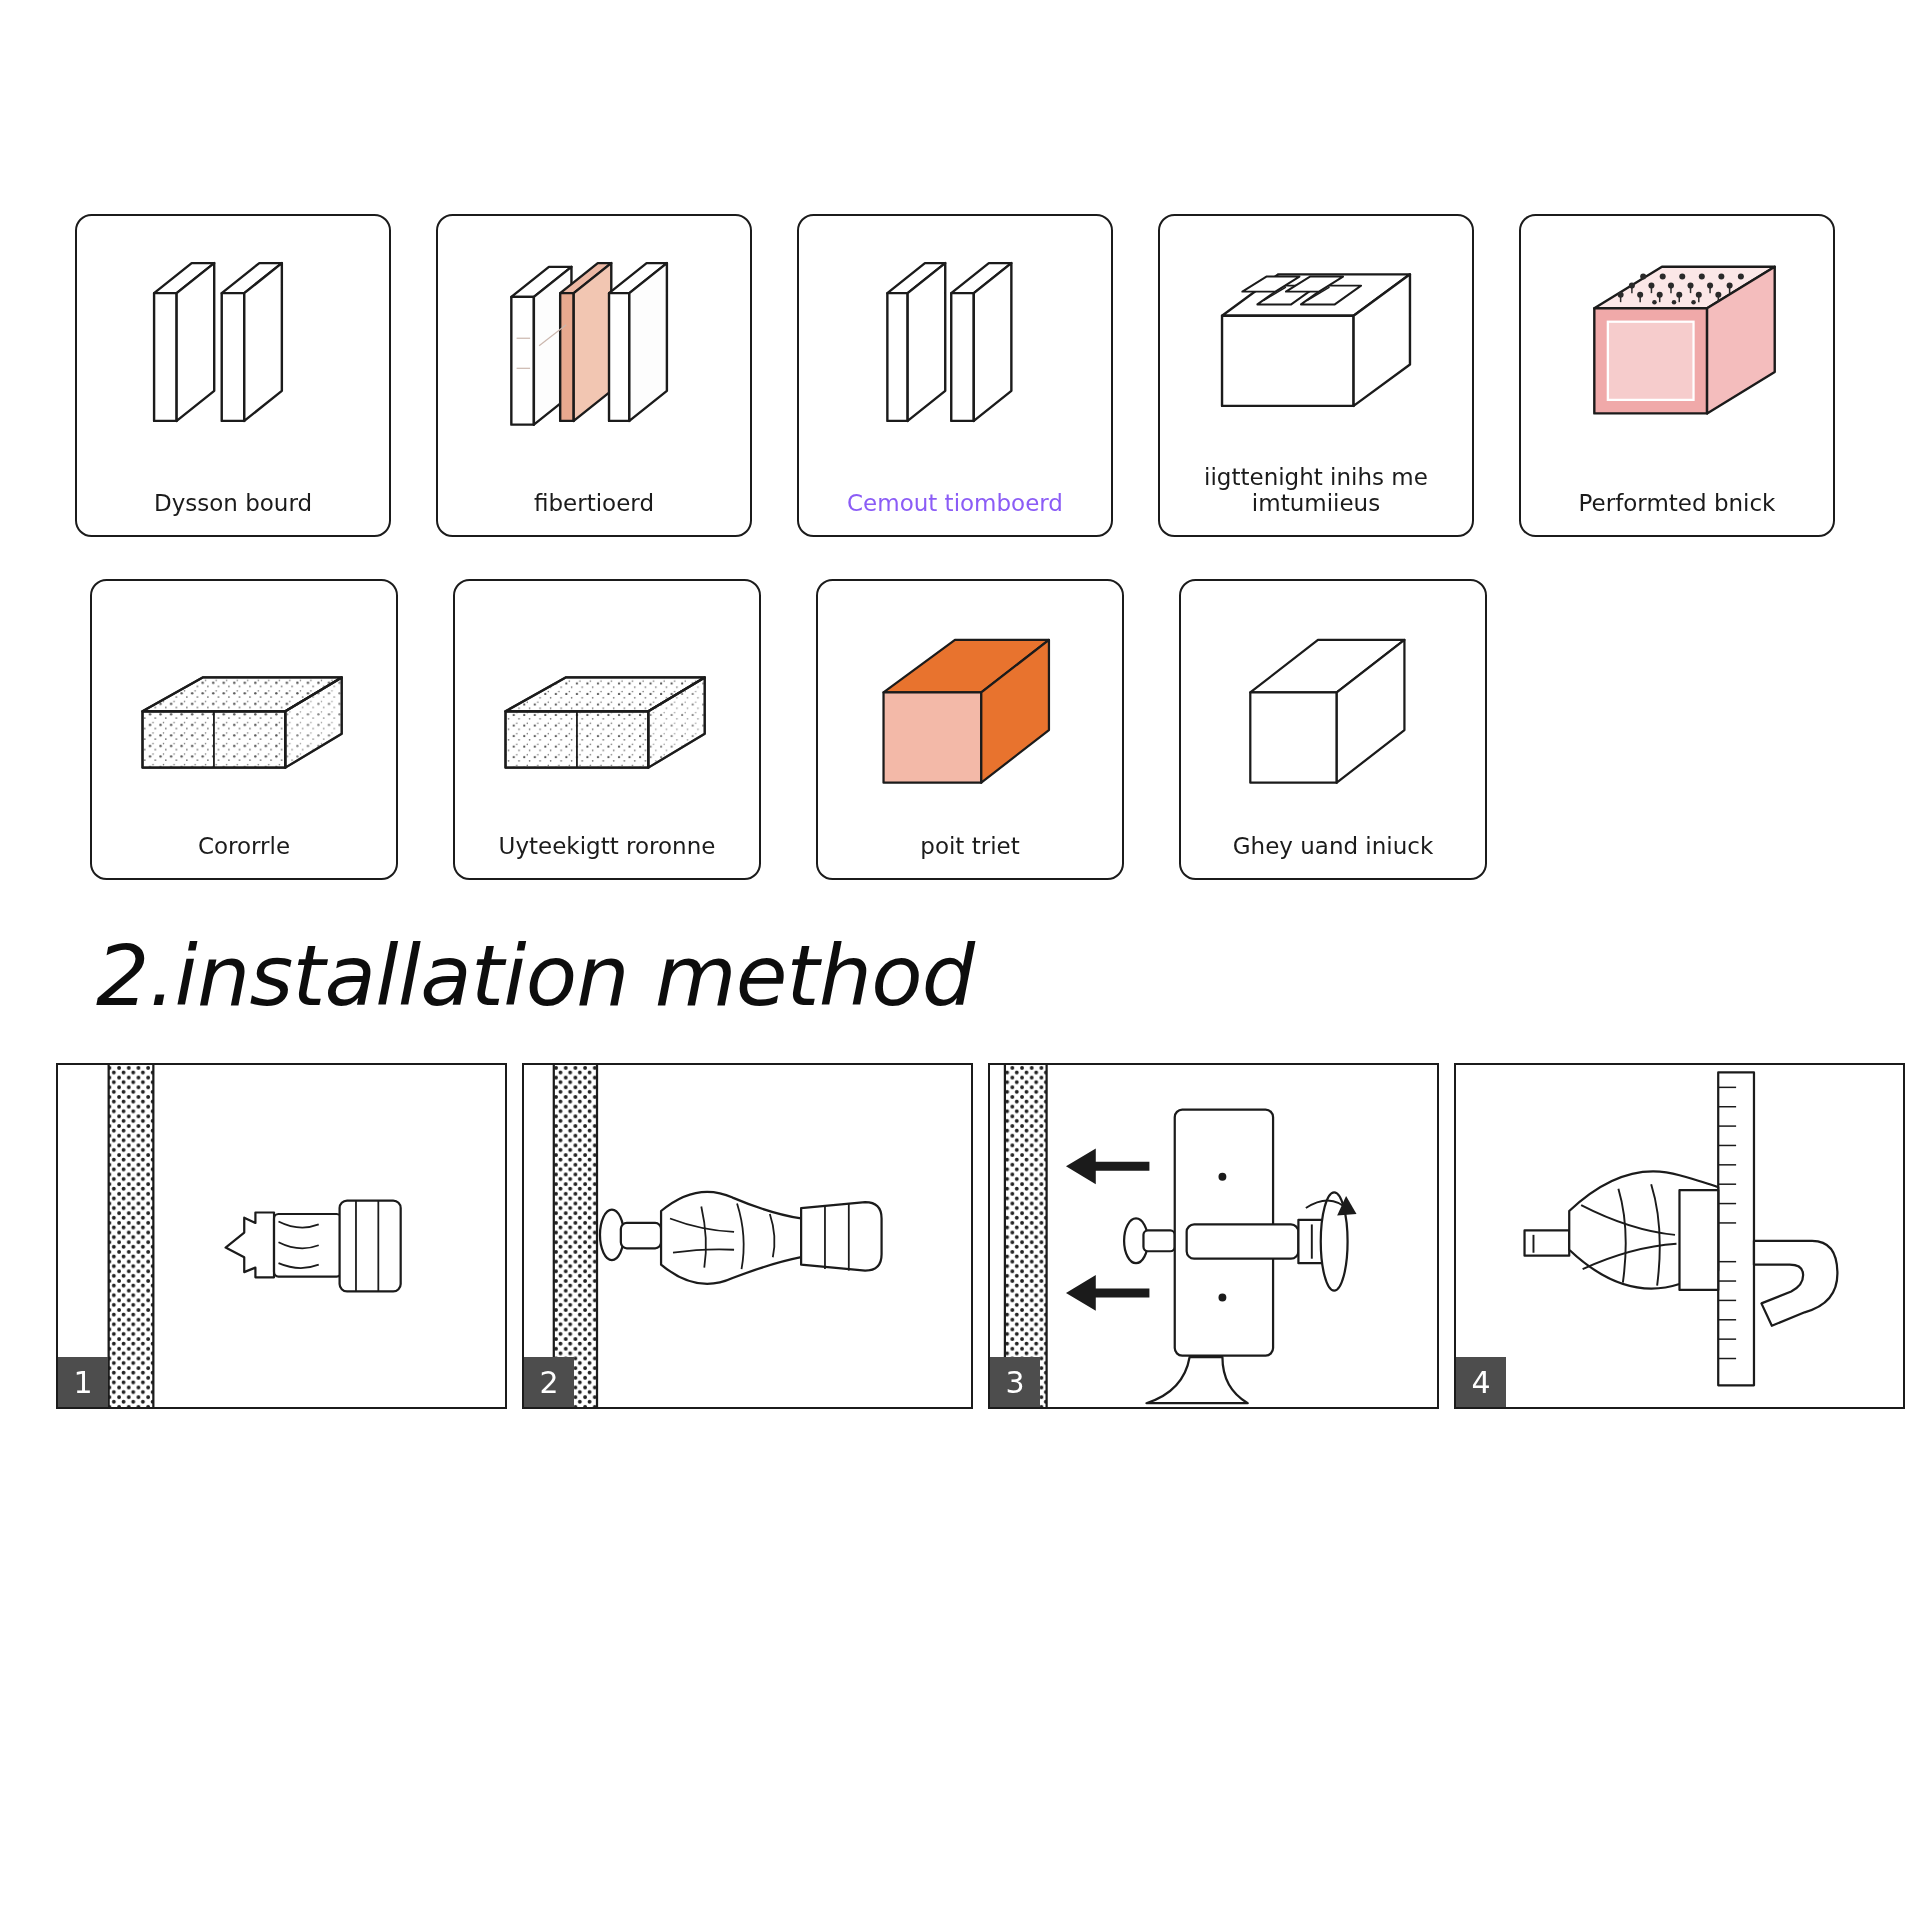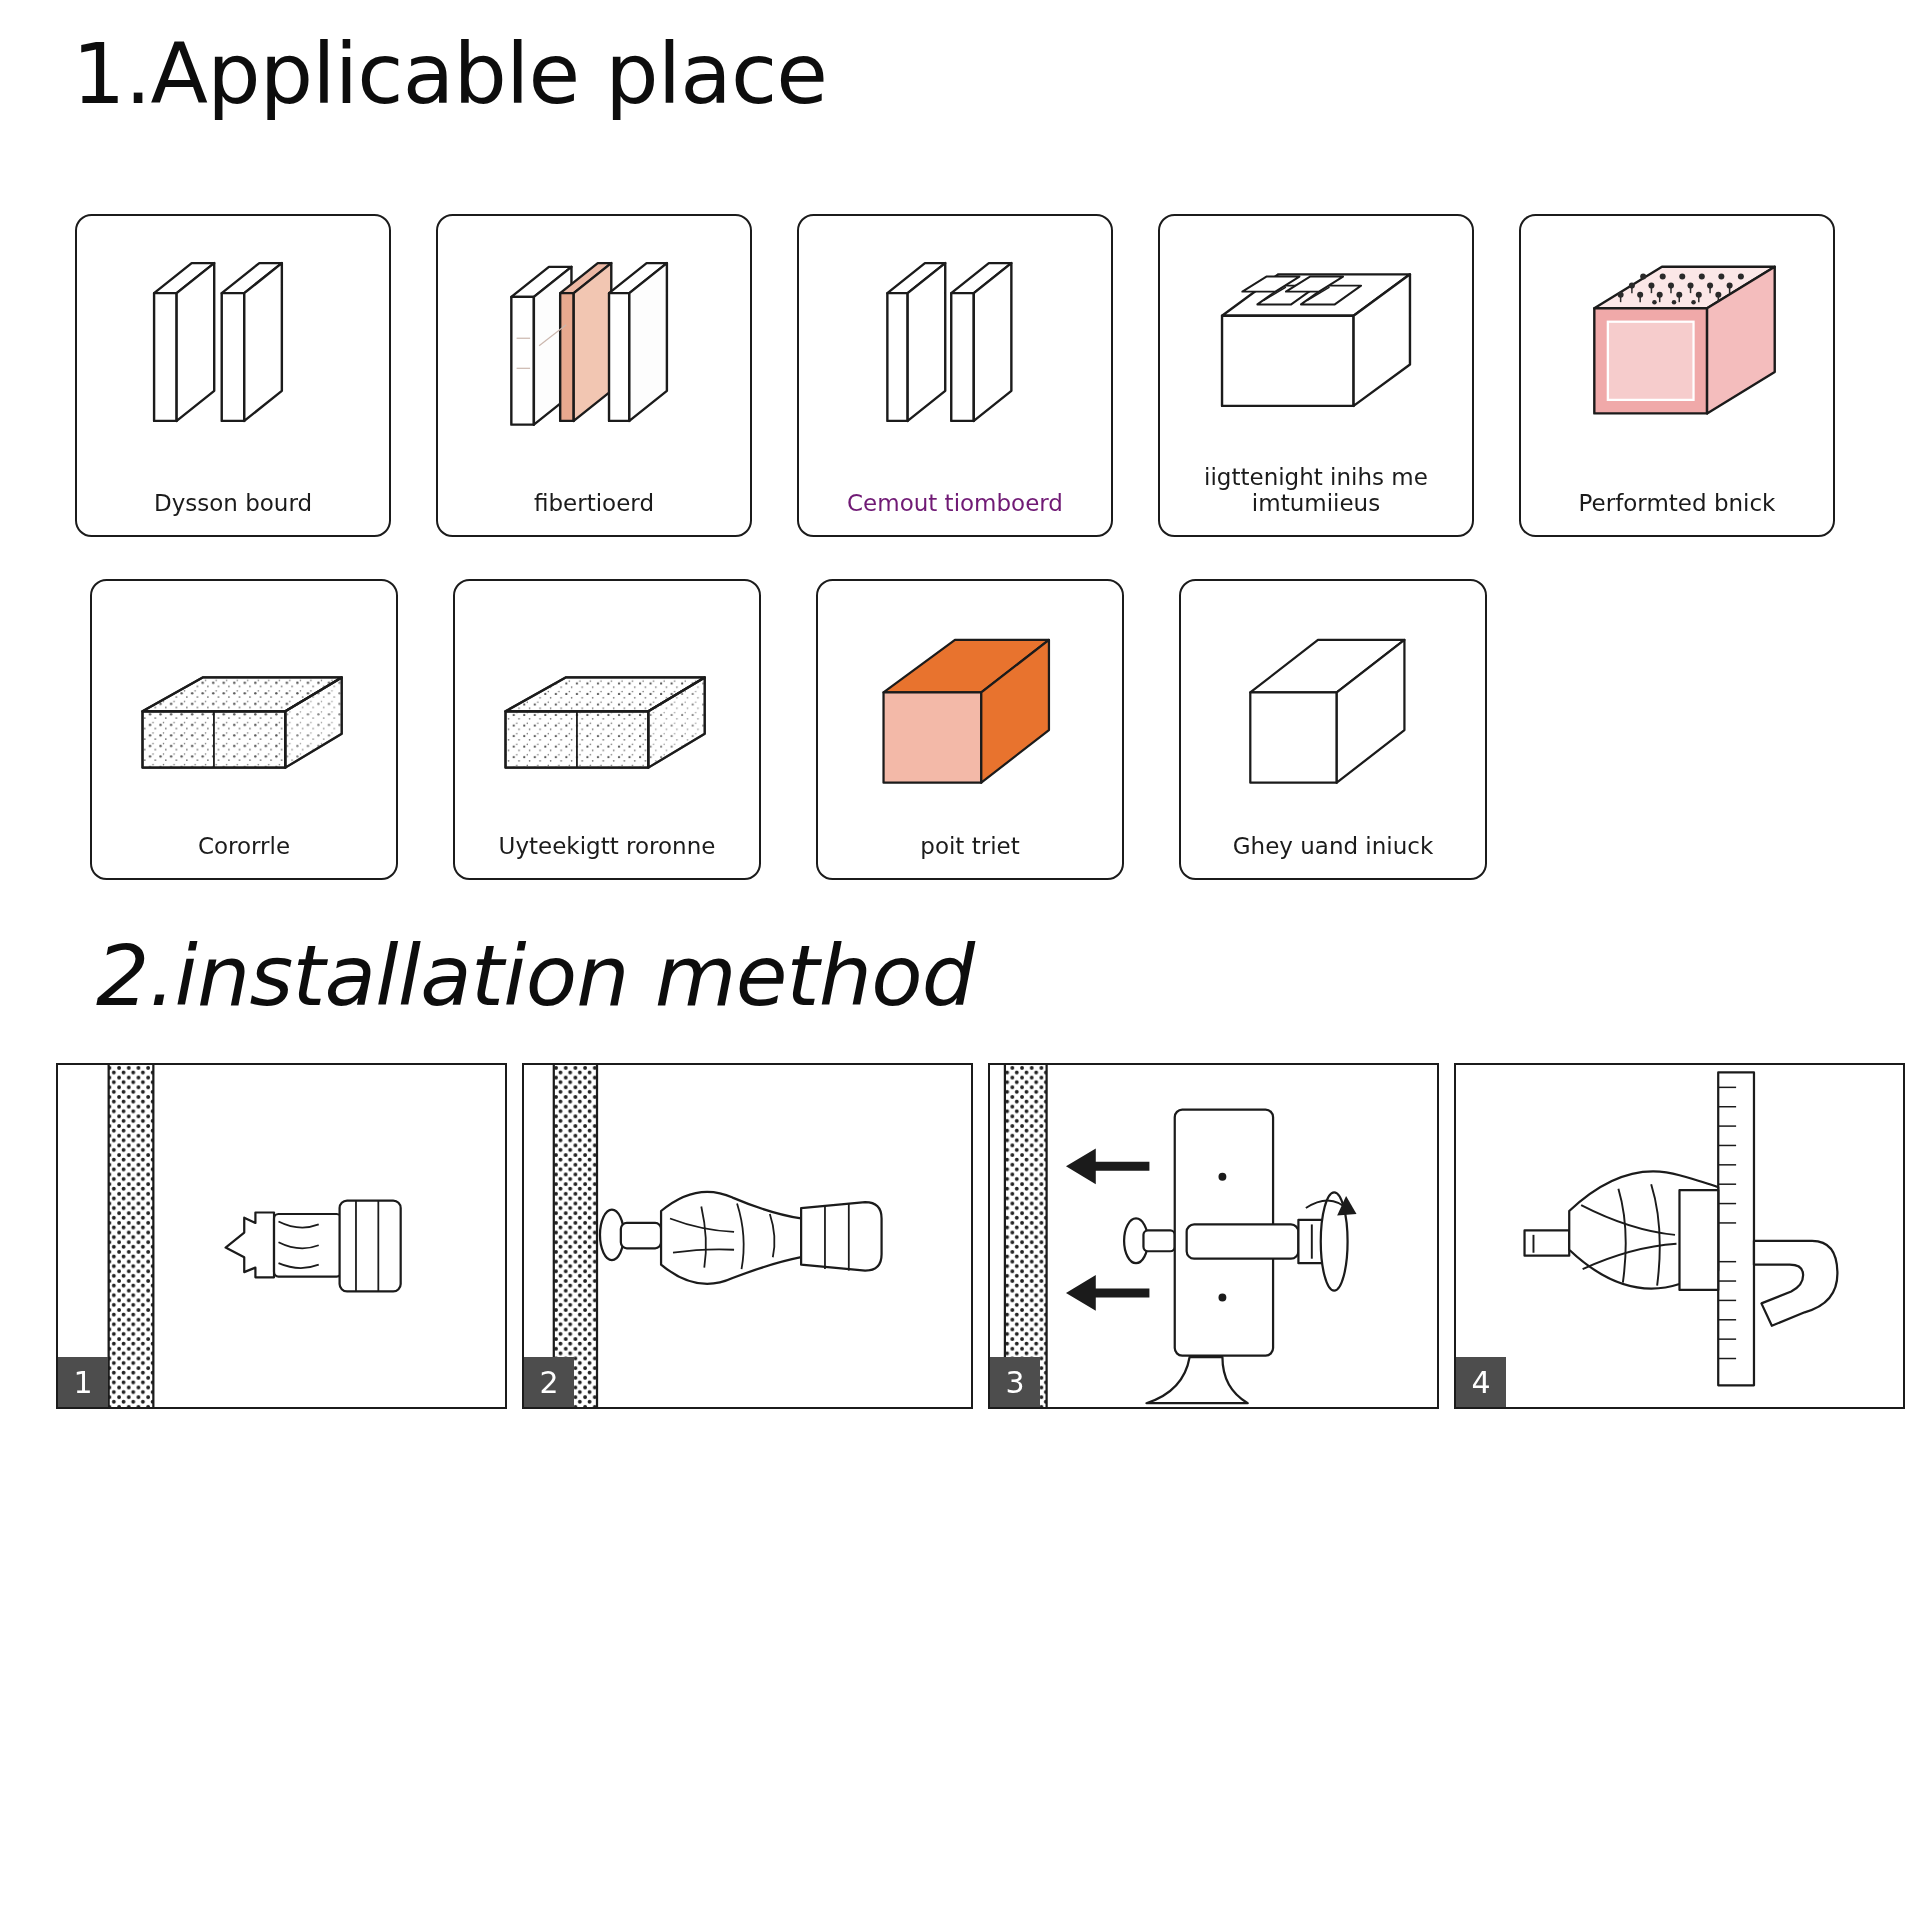--- a/index.html
+++ b/index.html
@@ -65,21 +65,21 @@
   }
   .mat-label {
     position: absolute;
     left: 0; right: 0;
     bottom: 19.5px;
     text-align: center;
     font-size: 23px;
     color: #1b1b1b;
     font-family: "DejaVu Sans", sans-serif;
   }
-  .mat-label.accent { color: #701a75; }
+  .mat-label.accent { color: #8b5cf6; }
 
   
   #steps-row {
     position: absolute;
     left: 56px;
     top: 1063px;
     display: flex;
   }
   .step-card {
     width: 451px;
@@ -122,21 +122,20 @@
     color: #0d0d0d;
     font-family: "DejaVu Sans", sans-serif;
     white-space: pre;
   }
 </style>
 </head>
 <body>
 
 <div class="page">
 
-  <div id="heading1" class="section-title">1.Applicable place</div>
 
   <div id="mat-row-1" class="mat-row">
 
     <div class="mat-card">
       <div class="mat-art">
         <svg width="248" height="218" viewBox="0 0 330 290">
           <g fill="#ffffff" stroke="#1b1b1b" stroke-width="3.2" stroke-linejoin="round">
             <polygon points="60,80 110,40 140,40 90,80"></polygon>
             <polygon points="60,80 90,80 90,250 60,250"></polygon>
             <polygon points="90,80 140,40 140,210 90,250"></polygon>

